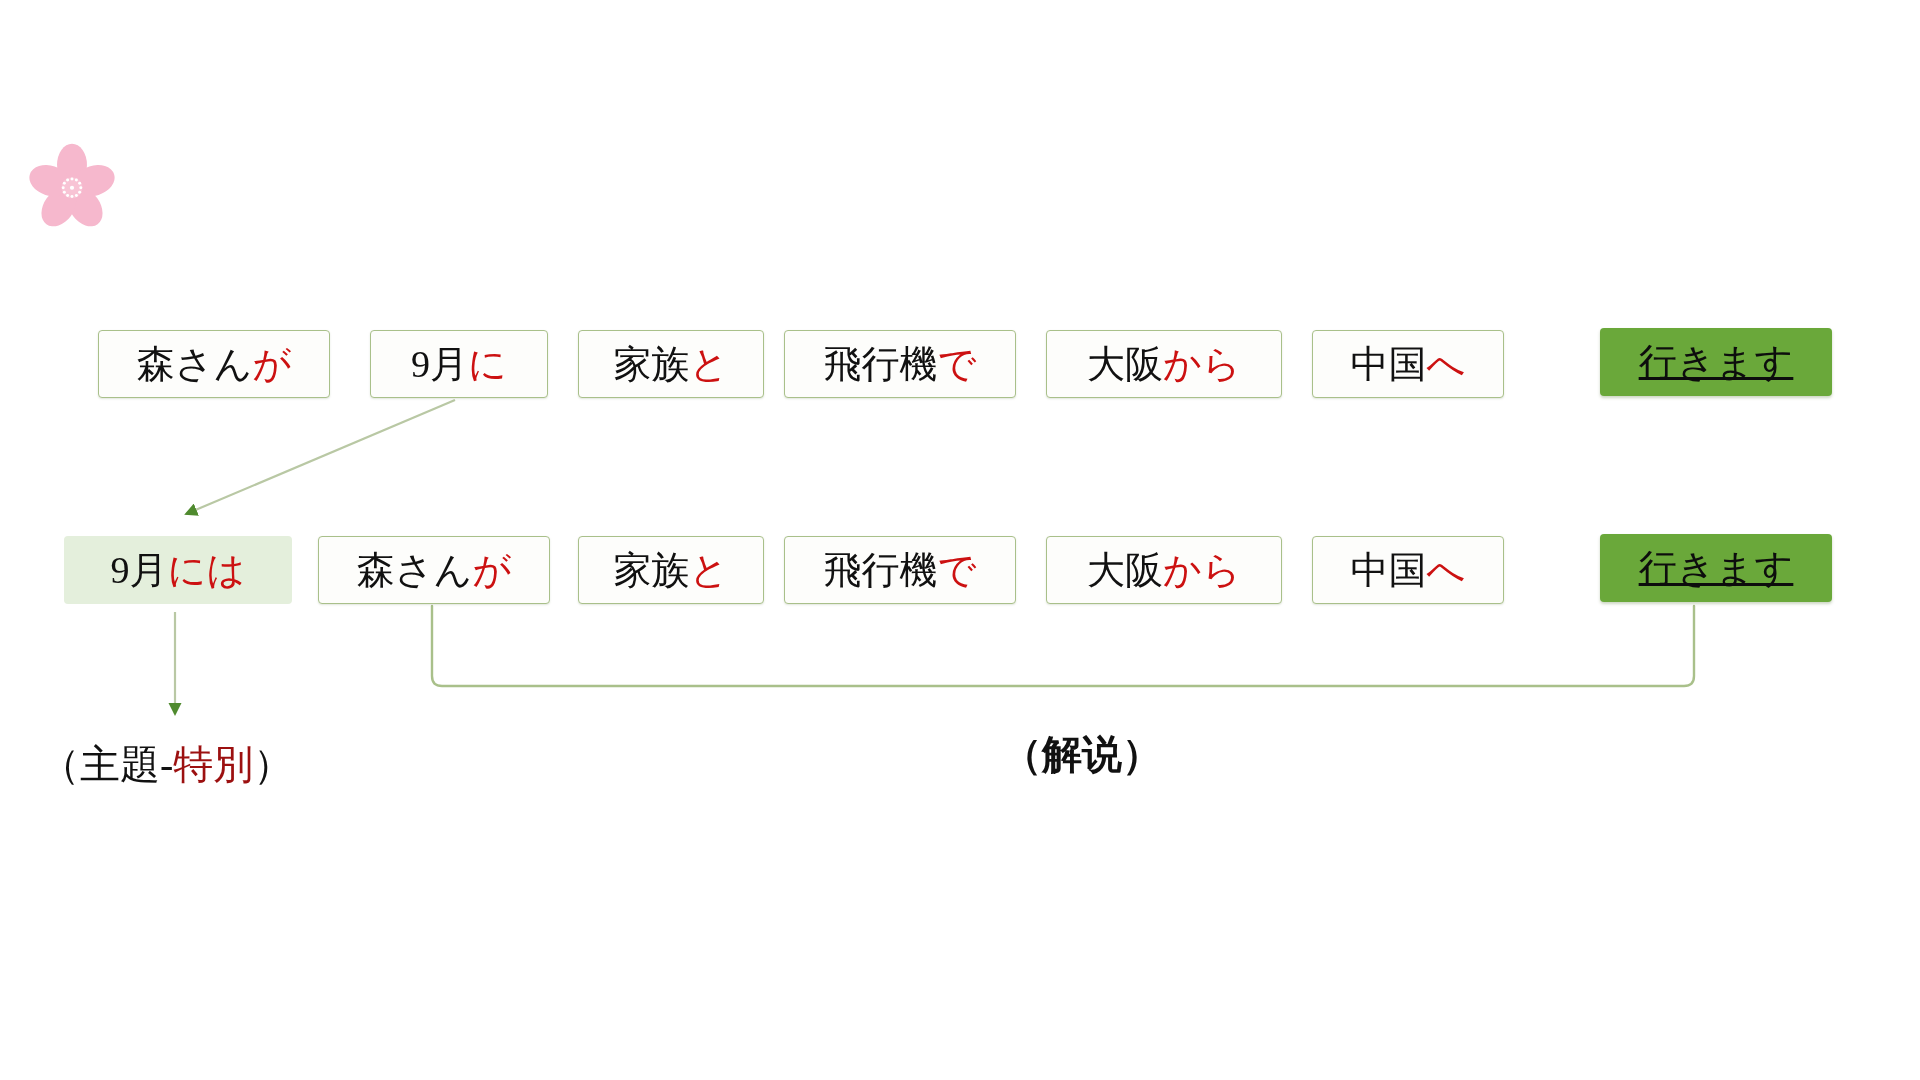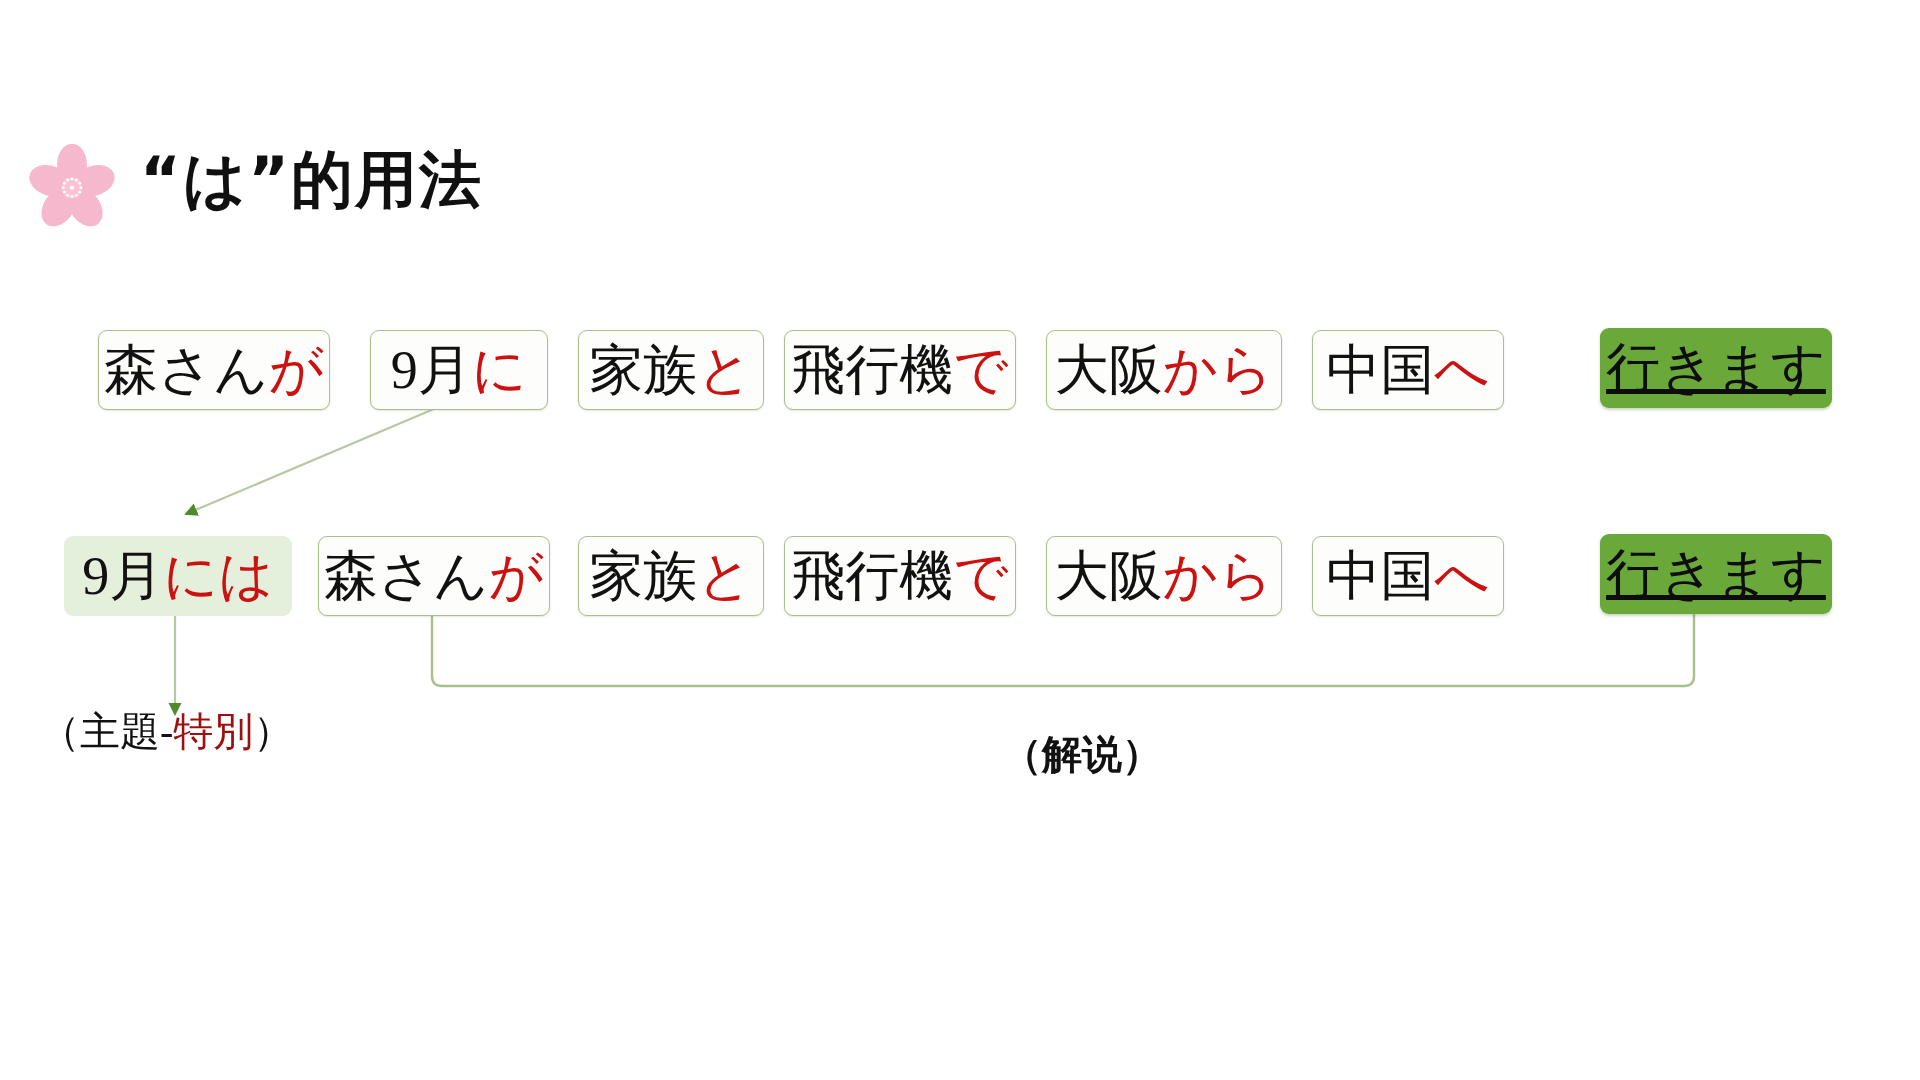--- a/index.html
+++ b/index.html
@@ -42,24 +42,24 @@
     white-space: nowrap;
   }
 
   
   .chunk {
     position: absolute;
     box-sizing: border-box;
     display: flex;
     align-items: center;
     justify-content: center;
-    height: 80px;
-    border-radius: 9px;
+    height: 68px;
+    border-radius: 4px;
     white-space: nowrap;
-    font-size: 54px;
+    font-size: 38px;
     line-height: 1;
     font-family: "Liberation Serif", "DejaVu Serif", serif;
   }
   .chunk.outline {
     background: #fdfdfb;
     border: 1.6px solid #a9c08a;
     box-shadow: 0 1px 2px rgba(120,140,100,0.22);
   }
   .chunk.soft {
     background: #e4efdc;
@@ -118,21 +118,20 @@
         <circle cx="0" cy="10" r="1.7"></circle>
           <circle cx="-5" cy="8.7" r="1.7"></circle>
         <circle cx="-8.7" cy="5" r="1.7"></circle>
           <circle cx="-10" cy="0" r="1.7"></circle>
         <circle cx="-8.7" cy="-5" r="1.7"></circle>
           <circle cx="-5" cy="-8.7" r="1.7"></circle>
         <circle cx="0" cy="0" r="2.4"></circle>
       </g>
     </g>
   </svg>
-  <div id="title-text">“は”的用法</div>
 </div>
 
 <svg id="connectors">
   <defs>
     <marker id="arrow-green" viewBox="0 0 10 10" refX="8.5" refY="5" markerWidth="6" markerHeight="6" orient="auto-start-reverse">
       <path d="M 0 0 L 10 5 L 0 10 z" fill="#4f8a2e"></path>
     </marker>
   </defs>
 
   <line x1="455" y1="400" x2="186" y2="514" stroke="#b9c8a4" stroke-width="2.2" marker-end="url(#arrow-green)"></line>
@@ -195,15 +194,15 @@
     <div class="chunk outline" style="left: 1312px; top: 536px; width: 192px;">
       <span class="base">中国</span>
       <span class="part">へ</span>
     </div>
     <div class="chunk solid" style="left: 1600px; top: 534px; width: 232px;">
       <span class="base">行きます</span>
     </div>
   </div>
 
 <div id="captions-layer">
-    <div class="caption" style="left: 40px; top: 712px;"><span>（主題-</span><span class="hl">特別</span><span>）</span></div>
+    <div class="caption" style="left: 40px; top: 745px;"><span>（主題-</span><span class="hl">特別</span><span>）</span></div>
     <div class="caption" style="left: 1002px; top: 735px; font-weight: bold;"><span>（解说）</span></div>
   </div>
 
 </body></html>

